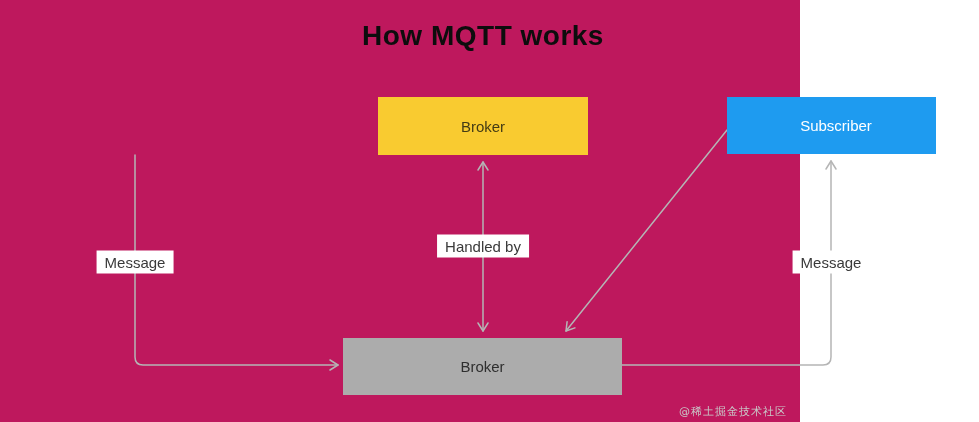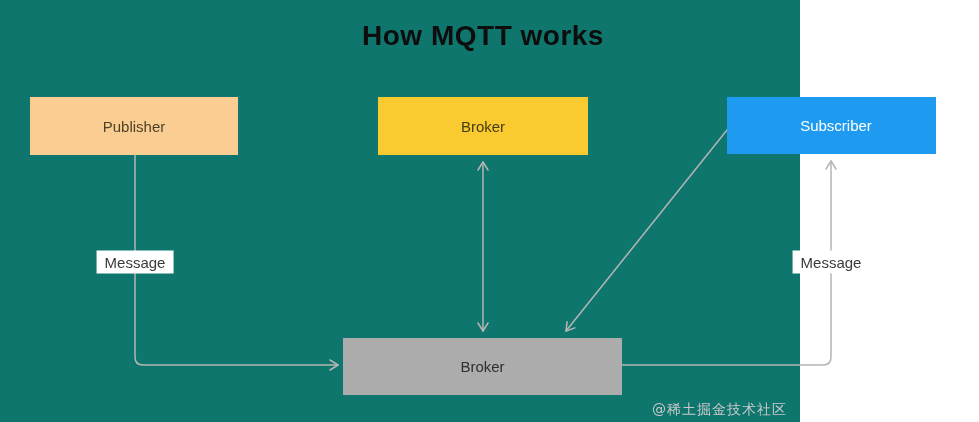--- a/index.html
+++ b/index.html
@@ -1,18 +1,18 @@
 <!DOCTYPE html>
 <html style="--line-color: #B5B5B5;"><head>
 <meta charset="utf-8">
 <style>
   * { margin: 0; padding: 0; box-sizing: border-box; }
   html, body { width: 979px; height: 422px; background: #ffffff; overflow: hidden; }
   body { font-family: "Liberation Sans", "DejaVu Sans", sans-serif; position: relative; }
-  #stage { position: absolute; inset: 0; width: 800px; height: 422px; background: #0f766e; }
+  #stage { position: absolute; inset: 0; width: 800px; height: 422px; background: #be185d; }
 
   .title {
     position: absolute; left: 0; top: 20px; width: 966px;
     text-align: center; font-size: 28px; font-weight: 800;
     letter-spacing: 0.5px; color: #0d0d0d;
   }
 
   .node {
     position: absolute; display: flex; align-items: center; justify-content: center;
     font-size: 15px;
@@ -30,21 +30,21 @@
     background: #ffffff; padding: 3px 8px;
     font-size: 15px; color: #3a3a3a; white-space: nowrap;
   }
   .lbl-message-left  { left: 135px; top: 262px; }
   .lbl-handled-by    { left: 483px; top: 246px; }
   .lbl-subscribed-on { left: 645px; top: 232px; }
   .lbl-message-right { left: 831px; top: 262px; }
 
   .watermark {
     position: absolute; right: 13px; bottom: 3px;
-    font-size: 14px; color: #c9c9c9; letter-spacing: 1px;
+    font-size: 11px; color: #c9c9c9; letter-spacing: 1px;
     font-family: "DejaVu Sans", sans-serif;
   }
 </style>
 </head>
 <body>
 
 <div id="stage">
 
   <div class="title" style="color: rgb(13, 13, 13);">How MQTT works</div>
 
@@ -53,34 +53,32 @@
       <marker id="chev" orient="auto-start-reverse" markerUnits="userSpaceOnUse" markerWidth="18" markerHeight="16" refX="0" refY="0" overflow="visible">
         <path d="M -8 -5 L 0 0 L -8 5" stroke="#B5B5B5" stroke-width="1.5" fill="none" stroke-linecap="round" stroke-linejoin="round"></path>
       </marker>
     </defs>
     <path d="M 135 155 L 135 357 Q 135 365 143 365 L 338 365" marker-end="url(#chev)"></path>
     <path d="M 483 162 L 483 331" marker-start="url(#chev)" marker-end="url(#chev)"></path>
     <path d="M 727 130 L 566 331" marker-end="url(#chev)"></path>
     <path d="M 622 365 L 823 365 Q 831 365 831 357 L 831 161" marker-end="url(#chev)"></path>
   </svg>
 
-  <div class="node node-publisher" style="background: rgb(250, 205, 146); color: rgb(78, 64, 38);">
-    <span>Publisher</span>
-  </div>
 
   <div class="node node-broker" style="background: rgb(249, 203, 48); color: rgb(67, 59, 21);">
     <span>Broker</span>
   </div>
 
   <div class="node node-subscriber" style="background: rgb(30, 155, 240); color: rgb(255, 255, 255);">
     <span>Subscriber</span>
   </div>
 
   <div class="node node-topic" style="background: rgb(172, 172, 172); color: rgb(46, 46, 46);">
     <span>Broker</span>
   </div>
 
   <div class="edge-label lbl-message-left" style="color: rgb(58, 58, 58);">Message</div>
+  <div class="edge-label lbl-handled-by" style="color: rgb(58, 58, 58);">Handled by</div>
   <div class="edge-label lbl-message-right" style="color: rgb(58, 58, 58);">Message</div>
 
   <div class="watermark" style="color: rgb(201, 201, 201);">@稀土掘金技术社区</div>
 
 </div>
 
 </body></html>

